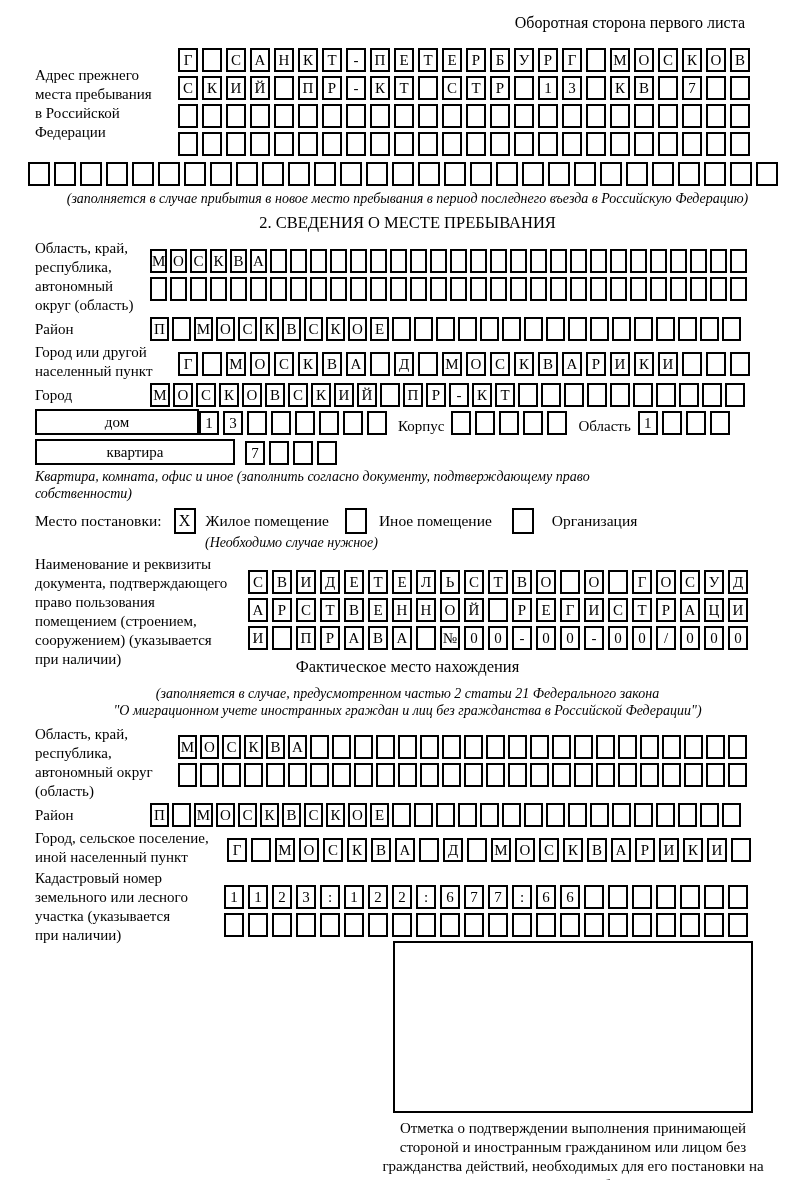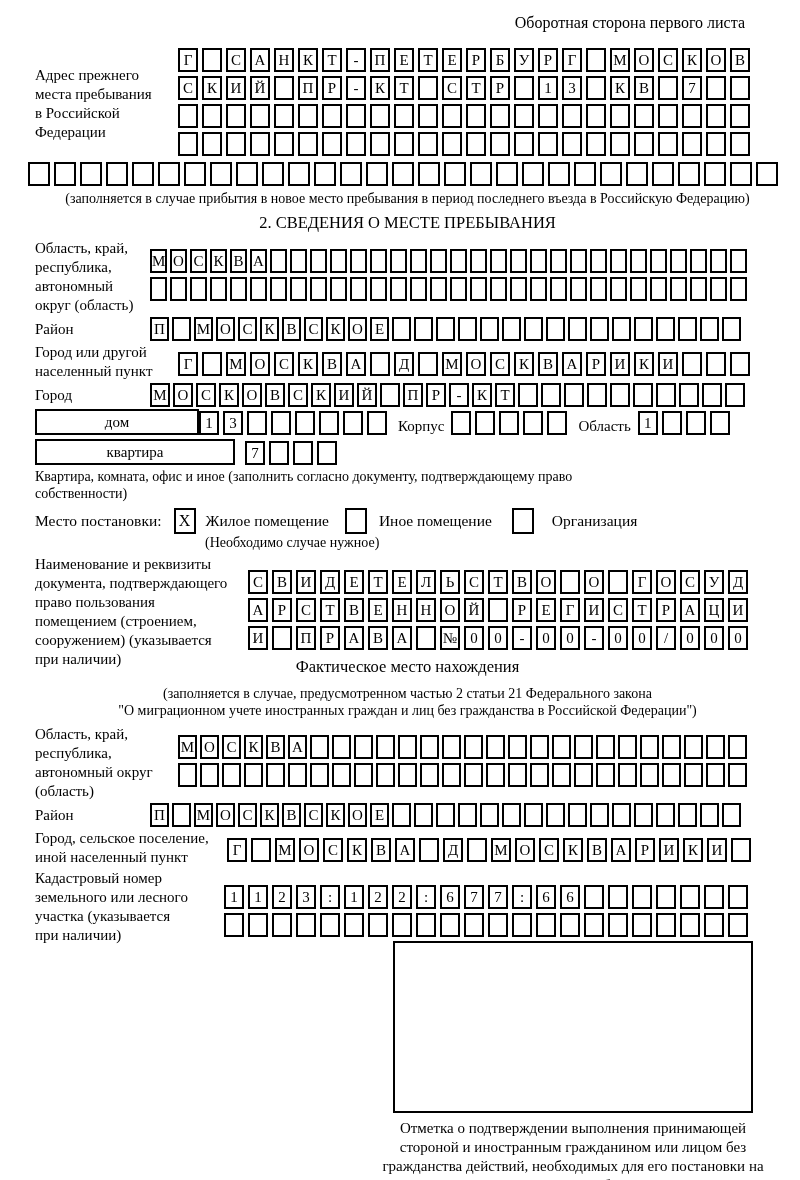--- a/index.html
+++ b/index.html
@@ -13,21 +13,21 @@
   .p26 .cell{width:22px;margin-right:4px;}
   .p24 .cell{width:20px;margin-right:4px;}
   .p23 .cell{width:20px;margin-right:3px;}
   .p22 .cell{width:19px;margin-right:3px;}
   .p20 .cell{width:17px;margin-right:3px;}
   .gridrow{margin-bottom:4px;}
   
   .fgroup{display:flex;align-items:center;margin-bottom:2px;}
   .flabel{font-size:15px;line-height:19px;white-space:pre-line;flex:0 0 auto;}
   .lw143{width:143px;} .lw115{width:115px;} .lw213{width:213px;} .lw192{width:192px;} .lw189{width:189px;}
-  .note{font-size:14px;line-height:17px;}
+  .note{font-size:14px;line-height:17px;font-style:italic;}
   .center{text-align:center;}
   .heading{font-size:16.5px;font-weight:normal;text-align:center;width:745px;}
   
   .inline-row{display:flex;align-items:flex-end;margin-bottom:3px;}
   .bigbox{box-sizing:border-box;height:26px;border:2px solid #000;text-align:center;
           font-size:15px;line-height:22px;flex:0 0 auto;}
   .bb164{width:164px;} .bb200{width:200px;}
   .ilabel{font-size:15px;margin:0 7px;flex:0 0 auto;}
   
   .cbrow{display:flex;align-items:center;margin-top:6px;}

